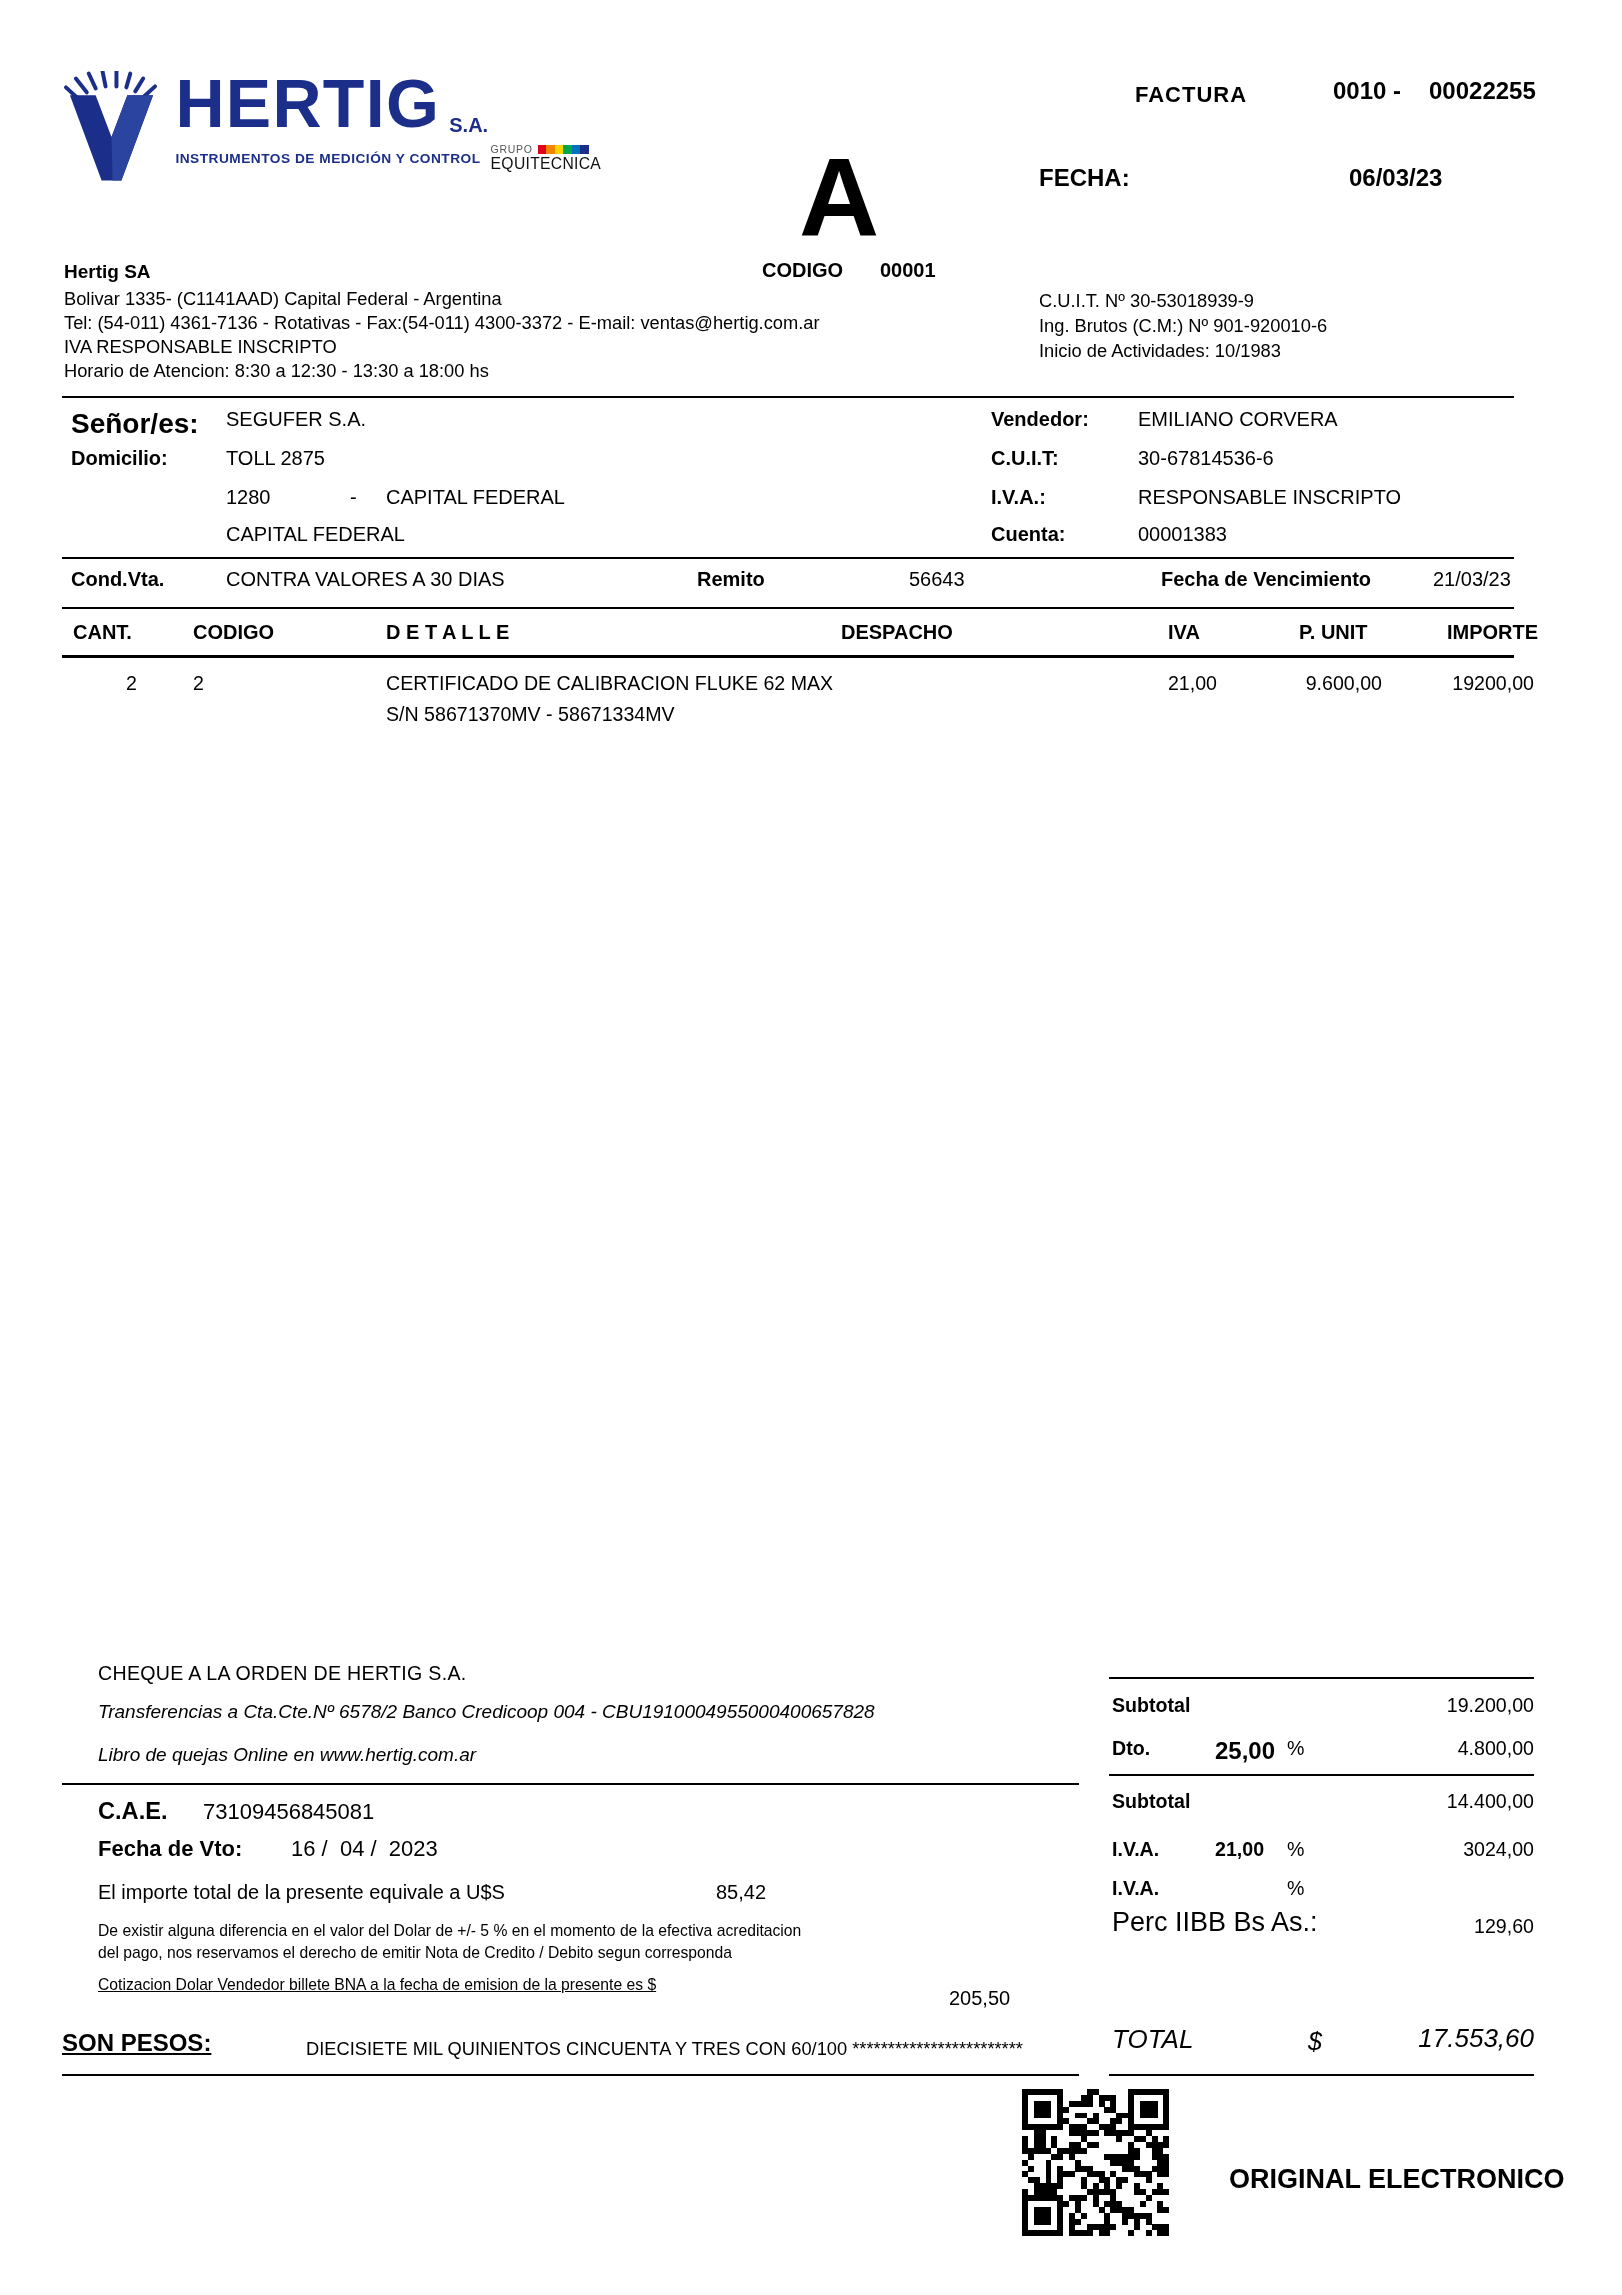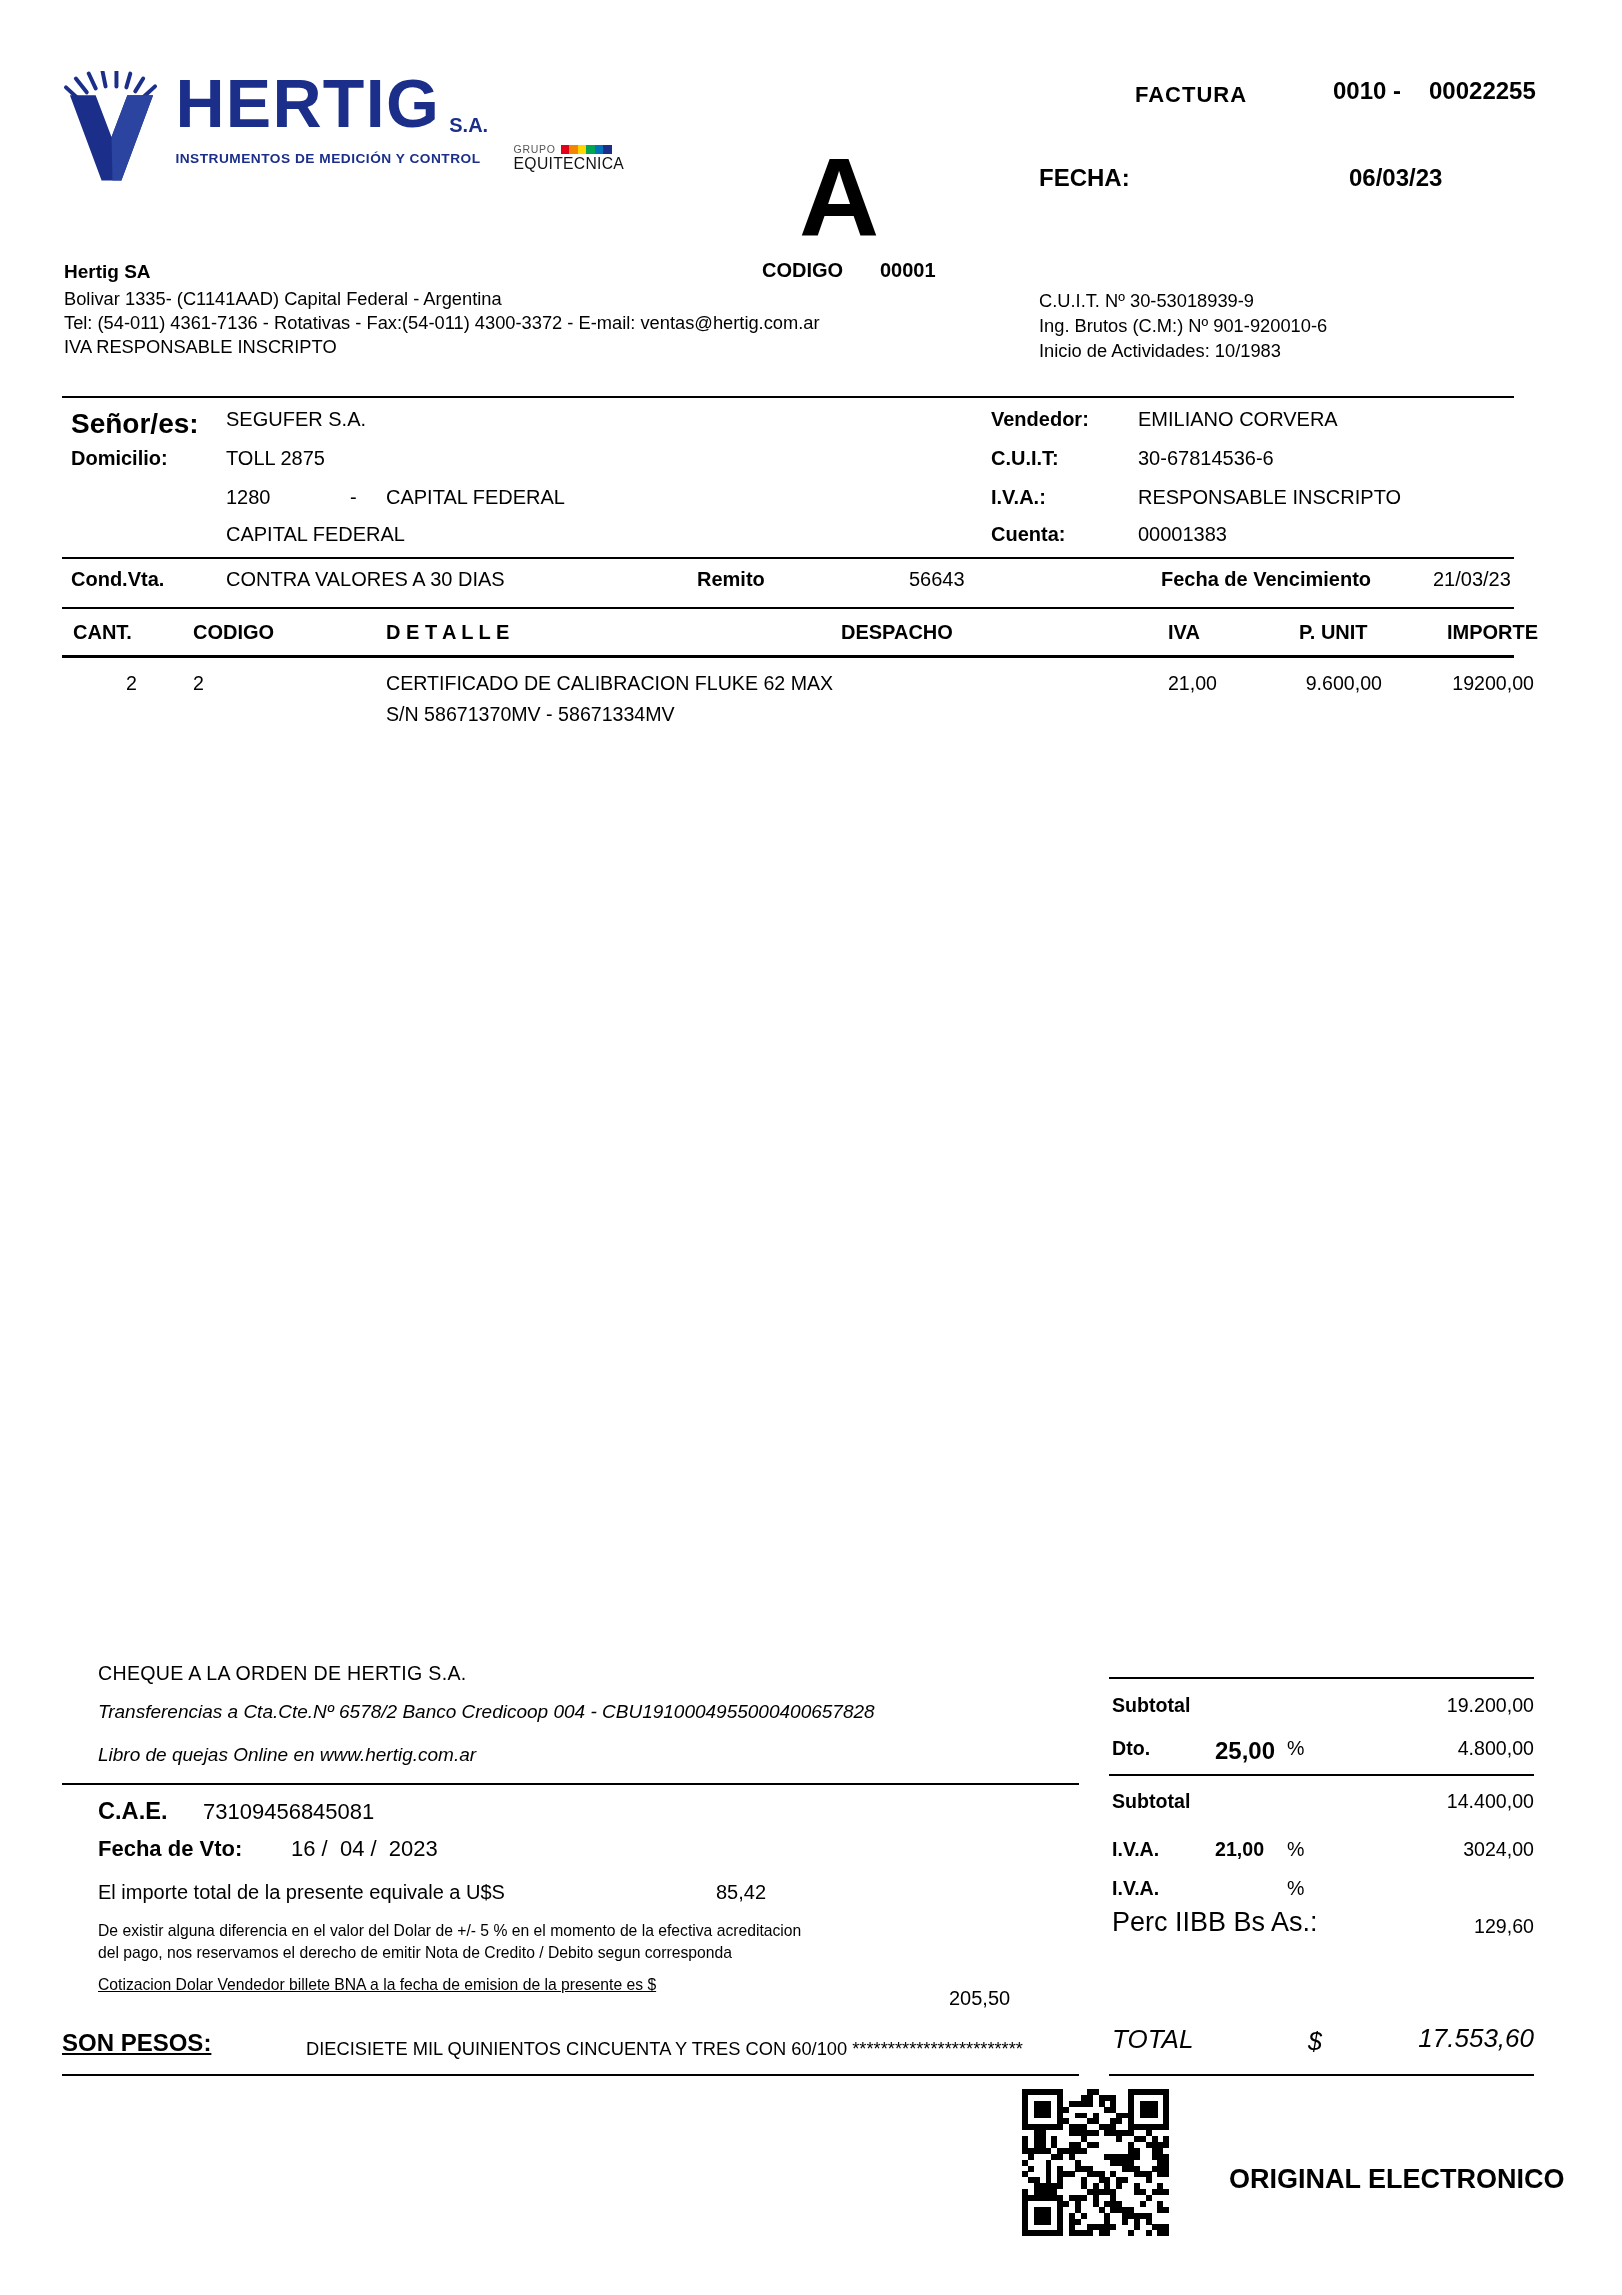--- a/index.html
+++ b/index.html
@@ -14,21 +14,21 @@
   .pre { white-space:pre; }
   .u { text-decoration:underline; }
   .right { text-align:right; }
   .line { position:absolute; background:#000; height:2px; }
 
   .logo { position:absolute; left:62px; top:71px; display:flex; gap:14.4px; }
   .logo-v svg { display:block; }
   .logo-name-row { display:flex; align-items:flex-end; color:#1b2f8a; }
   .logo-name { font-size:68px; font-weight:bold; letter-spacing:1.3px; line-height:0.95; }
   .logo-sa { font-size:20px; font-weight:bold; margin-left:9.2px; line-height:1.05; }
-  .logo-sub-row { display:flex; align-items:center; margin-top:7.9px; gap:33px; }
+  .logo-sub-row { display:flex; align-items:center; margin-top:7.9px; gap:10px; }
   .logo-tagline { color:#1b2f8a; font-size:13.7px; font-weight:bold; letter-spacing:0.5px; }
   .equi-badge { display:inline-flex; flex-direction:column; }
   .equi-top { display:flex; align-items:center; gap:5.2px; }
   .equi-grupo { font-size:10.5px; color:#555; letter-spacing:0.7px; }
   .equi-stripes { display:flex; }
   .equi-stripes div { width:8.5px; height:8.5px; }
   .equi-name { font-size:15.7px; font-weight:normal; color:#111; letter-spacing:0.3px; }
 
   .qr { position:absolute; left:1022px; top:2089px; width:147px; height:147px; background:#fff; }
   .qr div { position:absolute; width:5.9px; height:5.9px; background:#000; }
@@ -87,20 +87,21 @@
   <span class="abs b" style="left:1039px;top:164px;font-size:24px">FECHA:</span>
   <span class="abs b" style="left:1349px;top:164px;font-size:24px">06/03/23</span>
   <span class="abs b" style="left:762px;top:259px;font-size:20px">CODIGO</span>
   <span class="abs b" style="left:880px;top:259px;font-size:20px">00001</span>
 
   <div class="abs" style="left:64px;top:260px;font-size:18.3px;line-height:24px">
     <div class="b" style="font-size:19px;margin-bottom:2.6px">Hertig SA</div>
     <div>Bolivar 1335- (C1141AAD) Capital Federal - Argentina</div>
     <div>Tel: (54-011) 4361-7136 - Rotativas - Fax:(54-011) 4300-3372 - E-mail: ventas@hertig.com.ar</div>
     <div>IVA RESPONSABLE INSCRIPTO</div>
+    <div>Horario de Atencion: 8:30 a 12:30 - 13:30 a 18:00 hs</div>
   </div>
 
   <div class="abs" style="left:1039px;top:288px;font-size:18.3px;line-height:25px">
     <div>C.U.I.T. Nº 30-53018939-9</div>
     <div>Ing. Brutos (C.M:) Nº 901-920010-6</div>
     <div>Inicio de Actividades: 10/1983</div>
   </div>
 
   <div class="line" style="left:62px;top:396px;width:1452px"></div>
 

